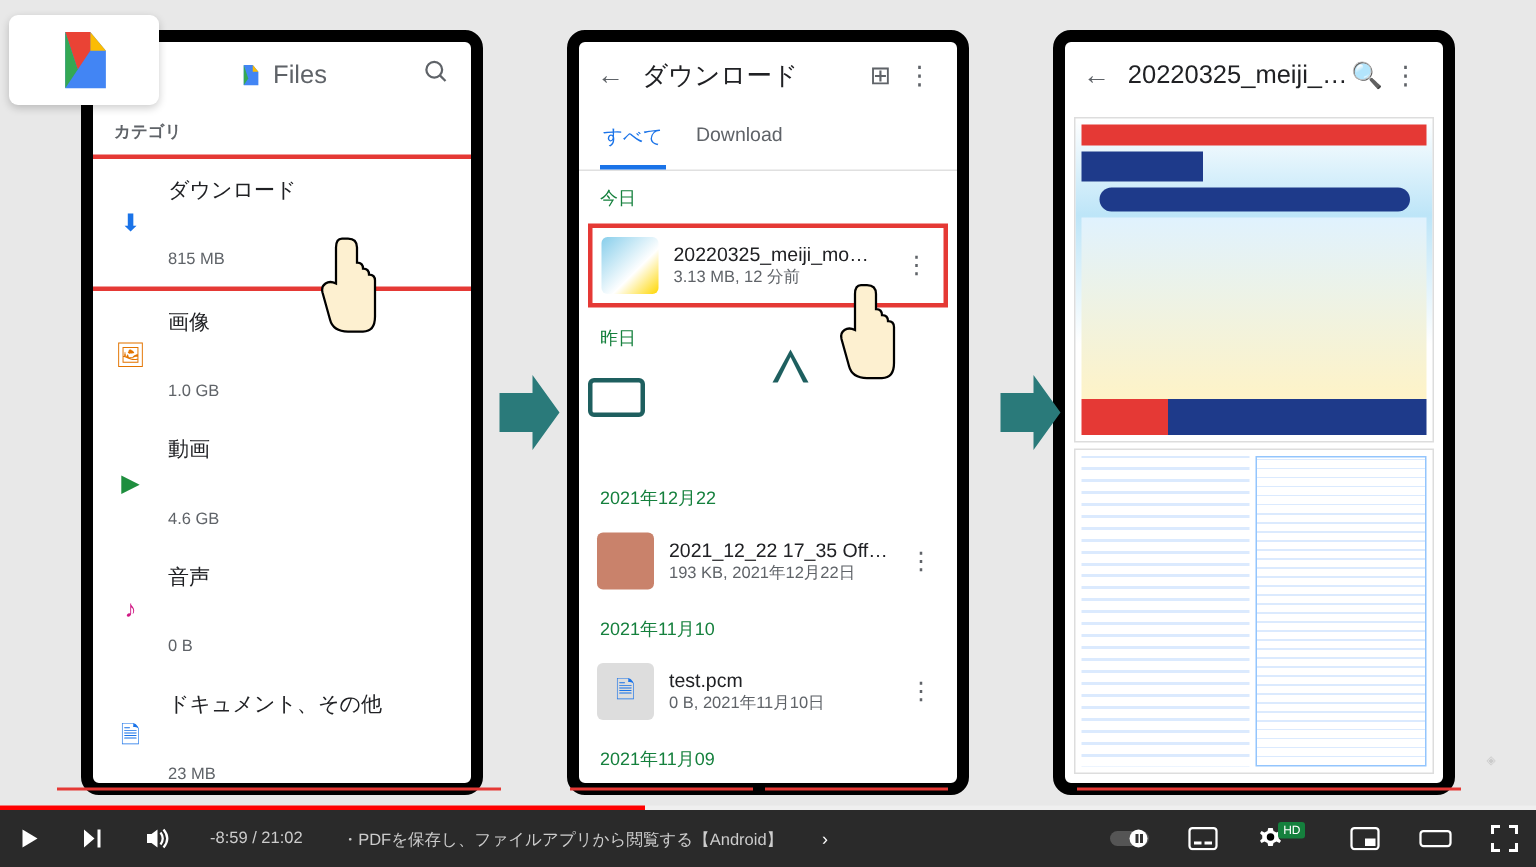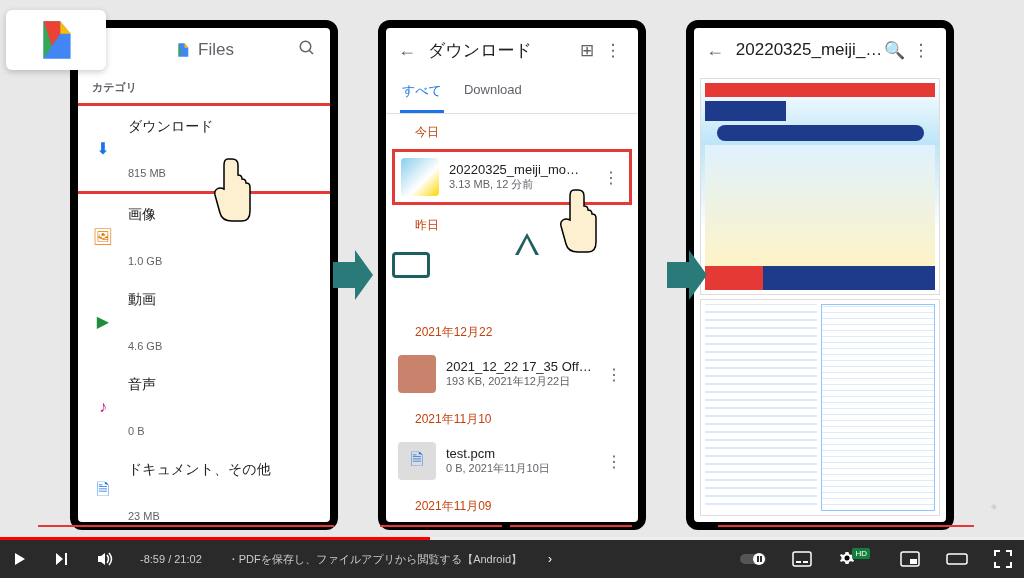--- a/index.html
+++ b/index.html
@@ -2,21 +2,21 @@
 <html><head>
 <meta charset="utf-8">
 <style>
 * { margin:0; padding:0; box-sizing:border-box; }
 body { width:1024px; height:578px; background:#e8e8e8; font-family:'Arial','Helvetica',sans-serif; position:relative; overflow:hidden; }
 
 .container { width:100%; height:100%; position:relative; }
 .logo-badge { position:absolute; top:10px; left:6px; width:100px; height:60px; background:#fff; border-radius:6px; box-shadow:0 2px 6px rgba(0,0,0,0.2); display:flex; align-items:center; justify-content:center; z-index:10; }
 .logo-badge svg { width:50px; height:50px; }
 
-.phones { display:flex; gap:40px; justify-content:center; align-items:flex-end; padding-top:20px; position:relative; }
+.phones { display:flex; gap:56px; justify-content:center; align-items:flex-end; padding-top:20px; position:relative; }
 .phone { width:268px; height:510px; background:#fff; border:8px solid #000; border-radius:12px; overflow:hidden; position:relative; }
 
 .phone-header { display:flex; align-items:center; padding:10px 12px; height:44px; }
 .phone-header .back { width:22px; text-align:left; color:#5f6368; font-size:18px; }
 .phone-header .title { flex:1; font-size:17px; color:#202124; padding-left:8px; }
 .phone-header .icon-btn { width:26px; text-align:center; color:#5f6368; font-size:17px; }
 
 .files-header { display:flex; align-items:center; justify-content:center; height:44px; position:relative; padding:0 10px; }
 .files-header .logo-sm { display:flex; align-items:center; gap:6px; }
 .files-header .logo-sm svg { width:18px; height:18px; }
@@ -35,21 +35,21 @@
 .cat-icon.doc { color:#1a73e8; }
 .cat-icon.app { color:#5f6368; }
 .cat-text { display:flex; flex-direction:column; }
 .cat-name { font-size:14px; color:#202124; }
 .cat-size { font-size:11px; color:#5f6368;margin-top:31px; }
 
 .tabs { display:flex; gap:18px; padding:0 14px; border-bottom:1px solid #e0e0e0; font-size:13px; }
 .tab { padding:10px 2px; color:#5f6368; }
 .tab.active { color:#1a73e8; border-bottom:3px solid #1a73e8; font-weight:400; }
 
-.section-label { padding:10px 29px 6px; font-size:12px; color:#c2410c; }
+.section-label { padding:10px 14px 6px; font-size:12px; color:#15803d; }
 .file-row { display:flex; align-items:center; padding:8px 12px; gap:10px; }
 .file-row.highlighted { border:3px solid #e53935; margin:2px 6px; padding:6px 6px; }
 .thumb { width:38px; height:38px; border-radius:4px; background:#ddd; flex-shrink:0; display:flex; align-items:center; justify-content:center; font-size:16px; color:#1a73e8; }
 .thumb.img { background:linear-gradient(135deg,#87ceeb,#fff 60%,#ffd700); }
 .thumb.brown { background:#c9826b; }
 .file-info { flex:1; overflow:hidden; }
 .file-name { font-size:13px; color:#202124; white-space:nowrap; overflow:hidden; text-overflow:ellipsis; }
 .file-meta { font-size:11px; color:#5f6368; }
 .file-menu { color:#5f6368; font-size:16px; padding:0 4px; }
 

